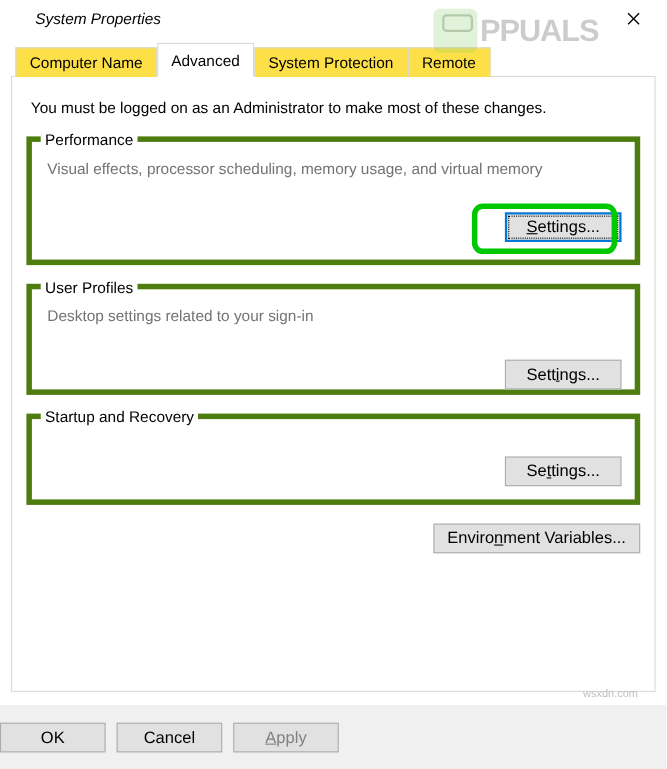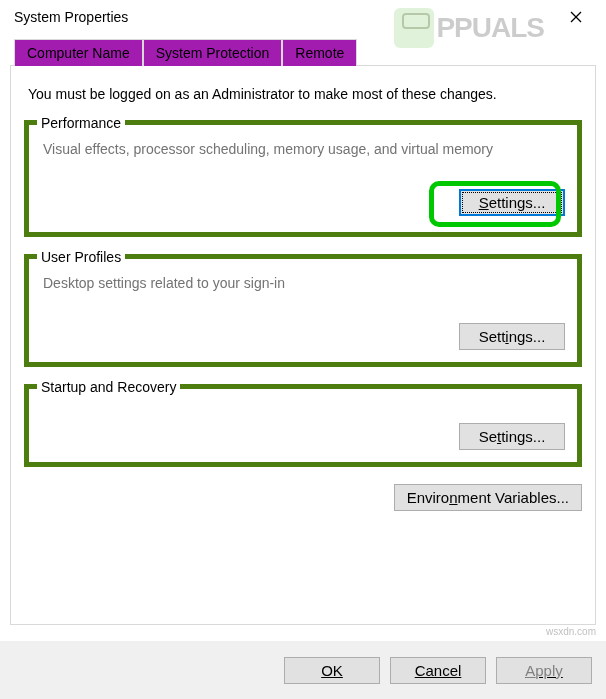--- a/index.html
+++ b/index.html
@@ -18,23 +18,24 @@
       width: 606px;
       height: 699px;
       background: #fff;
       position: relative;
     }
     .titlebar {
       height: 34px;
       display: flex;
       align-items: center;
       justify-content: space-between;
-      padding: 0 10px 0 14px;
-      color: #000;
-      font-size: 14px;
+      padding: 0 10px 0 32px;
+      color: #000;
+      font-size: 14px;
+      font-style: italic;
     }
     .titlebar .title {
       font-size: 14px;
     }
     .close-btn {
       width: 40px;
       height: 28px;
       display: flex;
       align-items: center;
       justify-content: center;
@@ -48,21 +49,21 @@
     .tabs {
       display: flex;
       align-items: flex-end;
       margin-left: 4px;
       position: relative;
       z-index: 2;
     }
     .tab {
       border: 1px solid #d9d9d9;
       border-bottom: none;
-      background: #a21caf;
+      background: #fde047;
       padding: 5px 12px 5px 12px;
       font-size: 14px;
       color: #000;
       cursor: pointer;
       position: relative;
       top: 1px;
     }
     .tab.active {
       border-color: #d9d9d9;
       background: #fff;
@@ -144,25 +145,24 @@
     }
     .underline { text-decoration: underline; }
     .bottom-bar {
       position: absolute;
       bottom: 0;
       left: 0;
       right: 0;
       height: 58px;
       background: #f0f0f0;
       display: flex;
-      justify-content: flex-end;
+      justify-content: flex-start;
       align-items: center;
       gap: 10px;
       padding-right: 14px;
-      text-decoration: underline;
     }
     .bottom-bar .win-btn {
       min-width: 96px;
     }
     .win-btn.disabled {
       color: #808080;
       cursor: default;
     }
     .watermark {
       position: absolute;
@@ -190,30 +190,30 @@
     .watermark .mascot::before{
       content:"";
       position:absolute;
       top:5px;left:8px;
       width:24px;height:12px;
       border:2px solid rgba(90,120,70,0.4);
       border-radius:4px;
     }
     .bottom-url{
       position:absolute;
-      right:10px;
+      right:26px;
       bottom:62px;
       font-size:10px;
       color:#c0c0c0;
       pointer-events:none;
       z-index:40;
     }
     
     .perf-box { position: relative; padding-bottom: 16px;}
-    .userprof-box { padding-bottom: 12px; }
+    .userprof-box { padding-bottom: 0; }
     .startup-box { padding-bottom: 12px; }
   </style>
 </head>
 <body>
 
 <div class="window">
 
   <div class="watermark">
     <div class="mascot"></div>
     <span>PPUALS</span>
@@ -225,20 +225,21 @@
       <svg viewBox="0 0 12 12">
           <line x1="1" y1="1" x2="11" y2="11" stroke="#000" stroke-width="1.2"></line>
           <line x1="11" y1="1" x2="1" y2="11" stroke="#000" stroke-width="1.2"></line>
         </svg>
     </div>
   </div>
 
   <div class="content">
     <div class="tabs">
       <div class="tab">Computer Name</div>
+      <div class="tab active">Advanced</div>
       <div class="tab">System Protection</div>
       <div class="tab">Remote</div>
     </div>
 
     <div class="tab-body">
       <div class="intro">You must be logged on as an Administrator to make most of these changes.</div>
 
       <div class="groupbox perf-box">
         <div class="legend">Performance</div>
         <div class="desc">Visual effects, processor scheduling, memory usage, and virtual memory</div>

